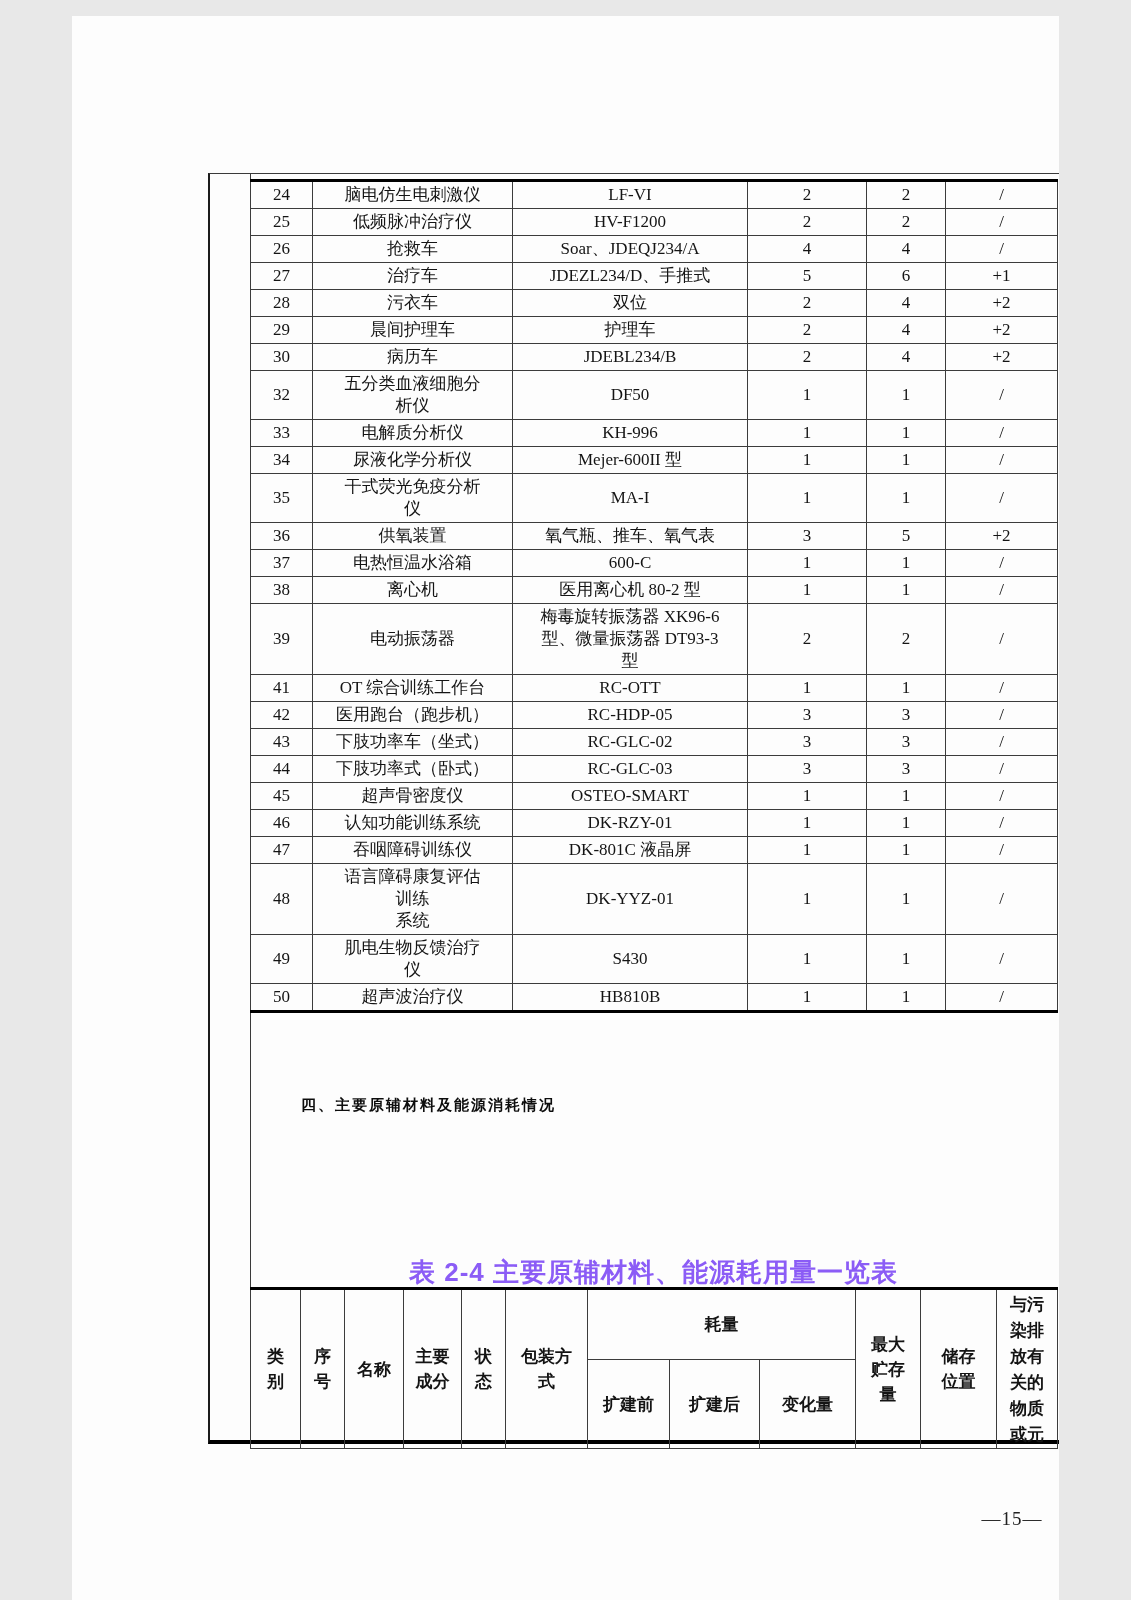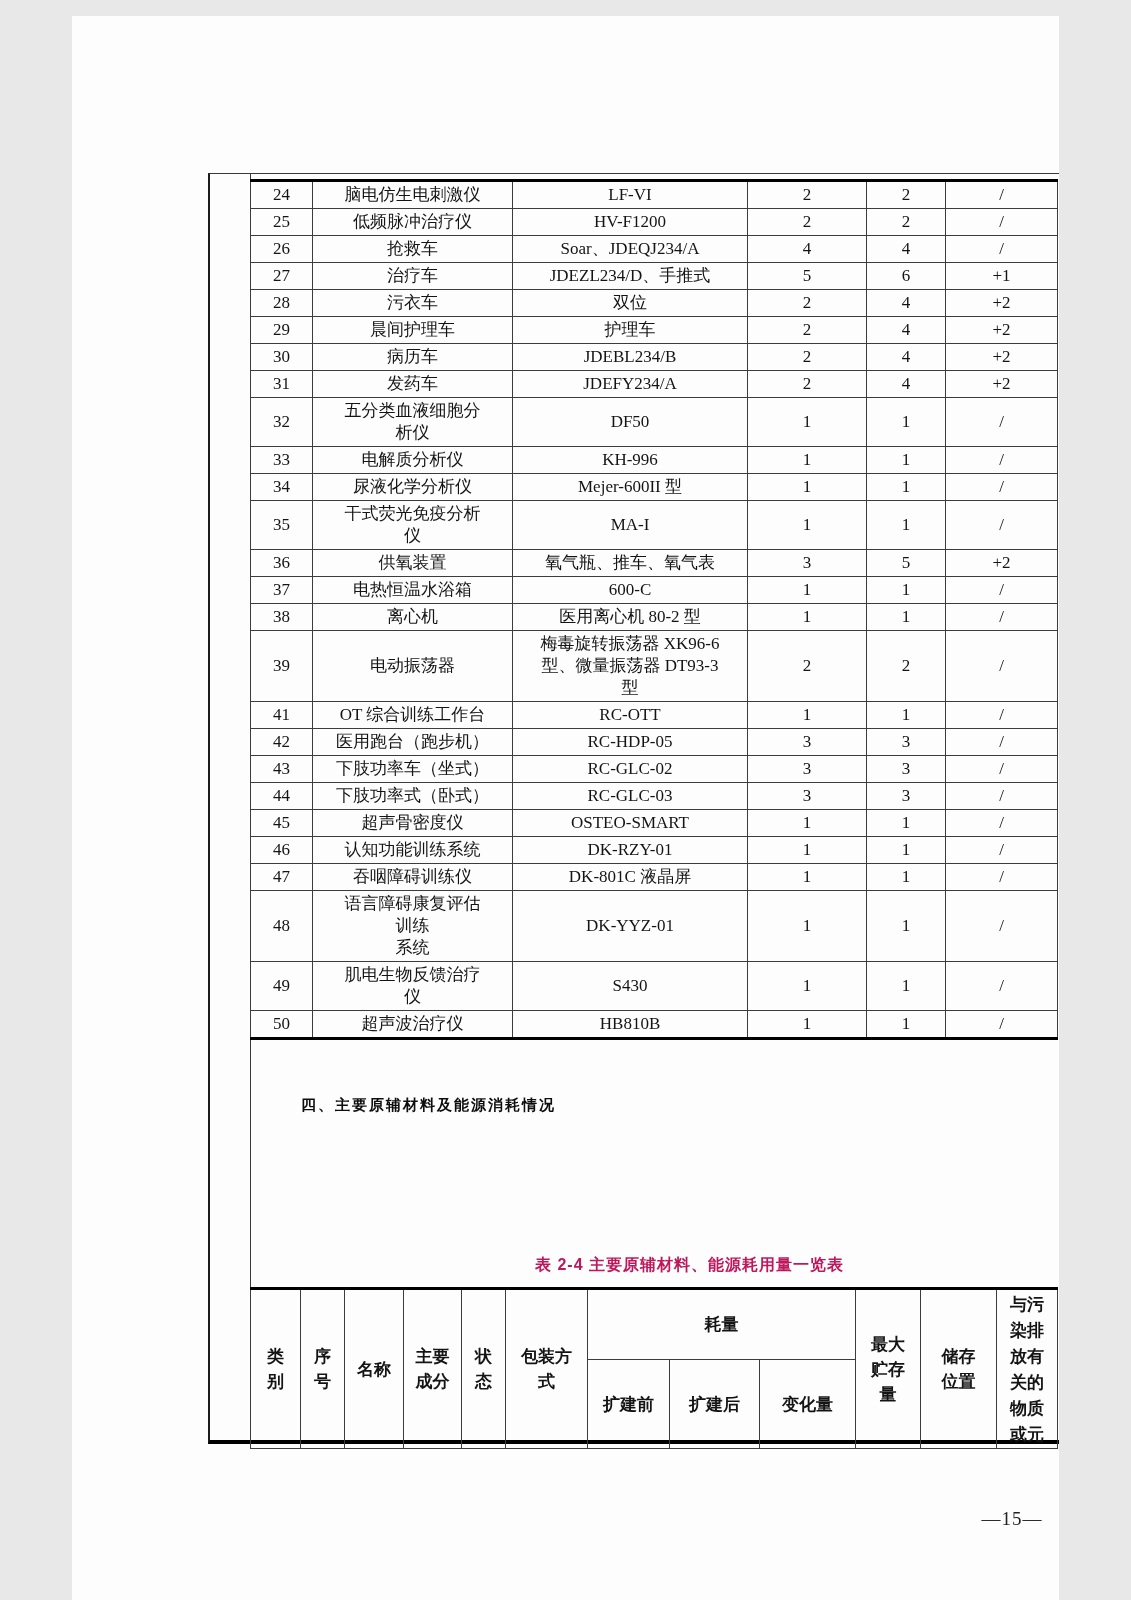--- a/index.html
+++ b/index.html
@@ -64,24 +64,23 @@
     margin:0;
     font-family:"Liberation Sans","DejaVu Sans",sans-serif;
     font-weight:bold;font-size:15px;
     letter-spacing:2px;
     color:#0d0d0d;
   }
   .t2-title{
     position:absolute;left:178px;top:1239px;width:807px;
     text-align:center;
     font-family:"Liberation Sans","DejaVu Sans",sans-serif;
-    font-weight:bold;font-size:16px;
+    font-weight:bold;font-size:26px;
     letter-spacing:1px;
-    color:#be185d;
-    padding-left:36px;
+    color:#8b5cf6;
   }
   .page-number{
     position:absolute;left:880px;top:1492px;width:120px;
     text-align:center;
     font-size:19px;letter-spacing:1px;
     color:#222;
   }
 </style>
 </head>
 <body>
@@ -146,28 +145,20 @@
       <td>晨间护理车</td>
       <td>护理车</td>
       <td>2</td>
       <td>4</td>
       <td>+2</td>
     </tr>
         <tr>
       <td>30</td>
       <td>病历车</td>
       <td>JDEBL234/B</td>
-      <td>2</td>
-      <td>4</td>
-      <td>+2</td>
-    </tr>
-        <tr>
-      <td>31</td>
-      <td>发药车</td>
-      <td>JDEFY234/A</td>
       <td>2</td>
       <td>4</td>
       <td>+2</td>
     </tr>
         <tr>
       <td>32</td>
       <td>五分类血液细胞分
 析仪</td>
       <td>DF50</td>
       <td>1</td>

